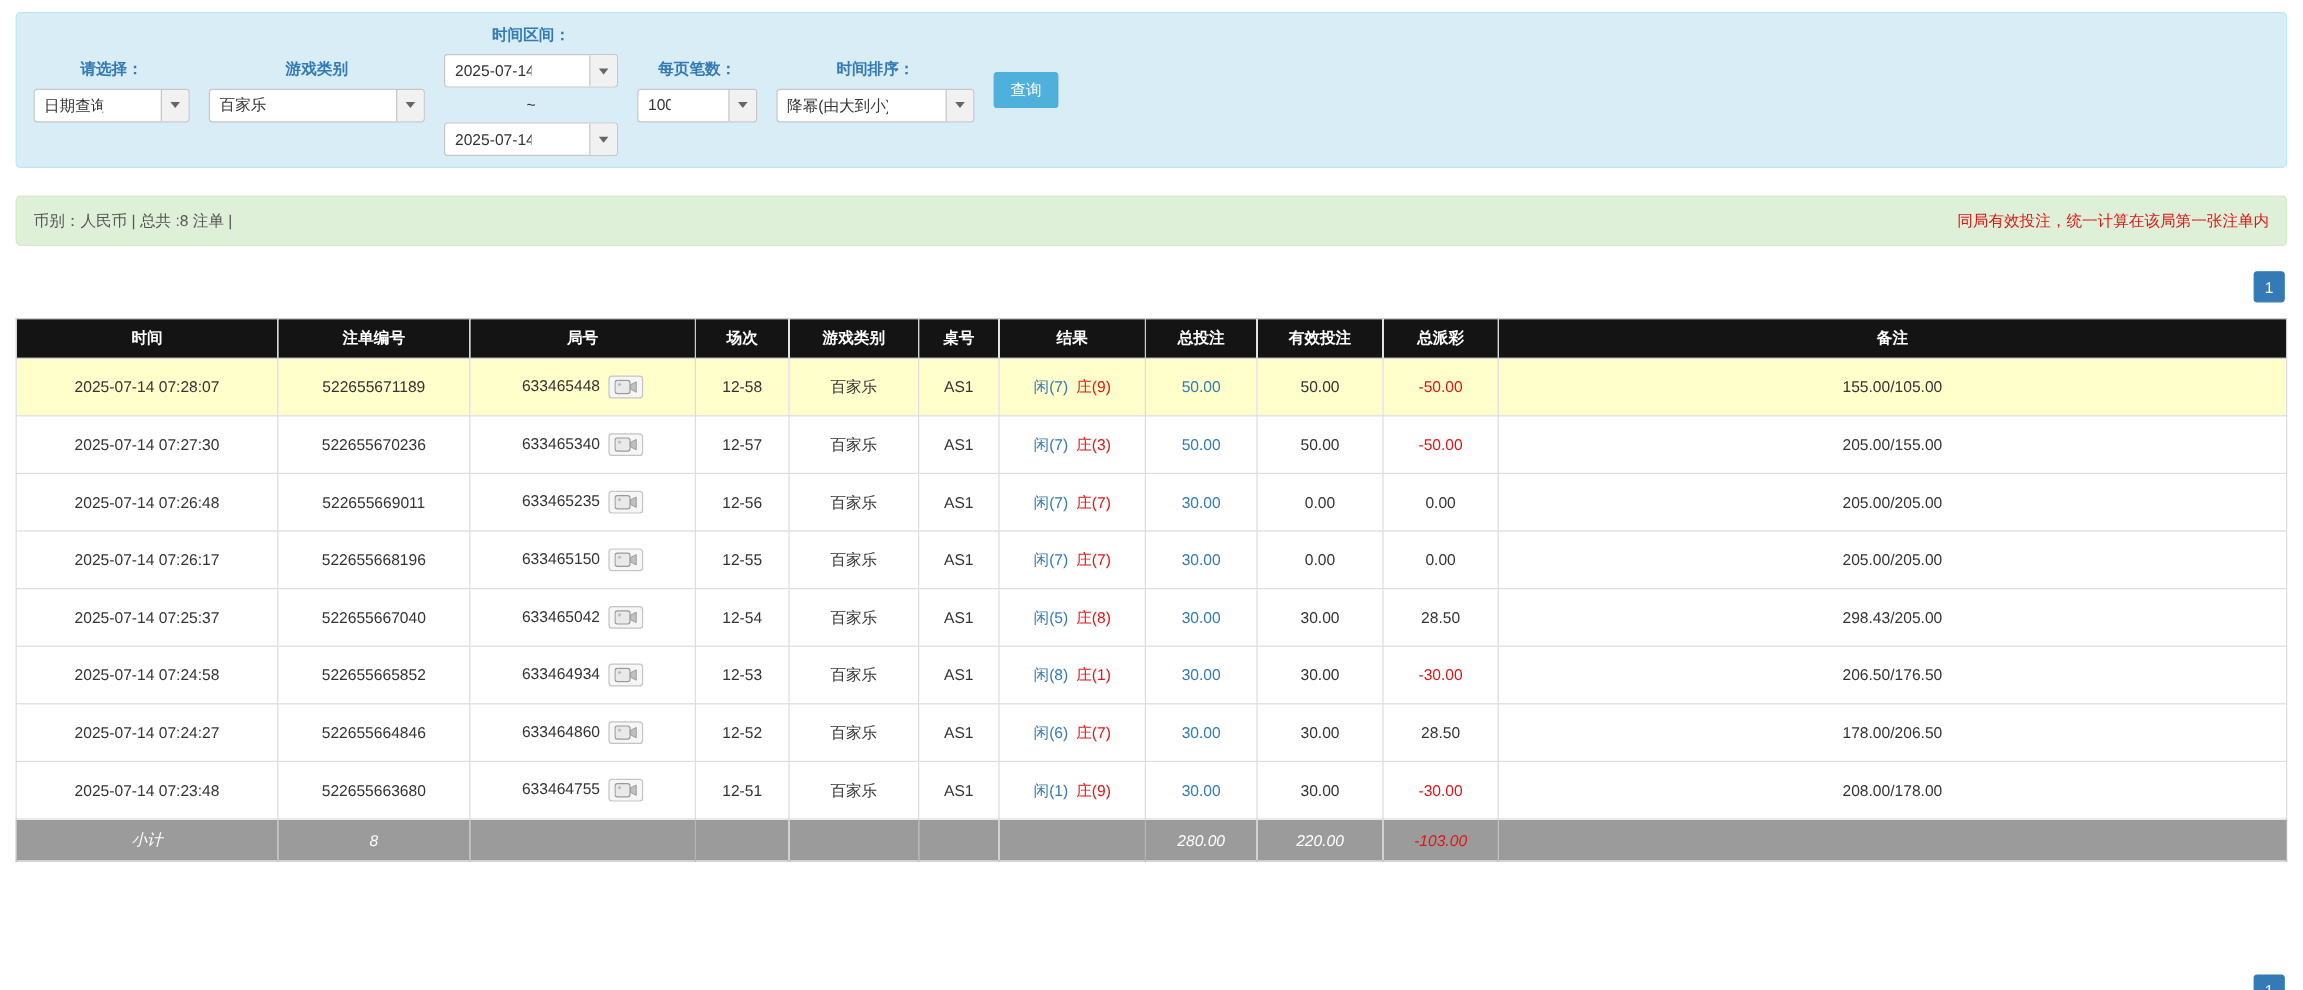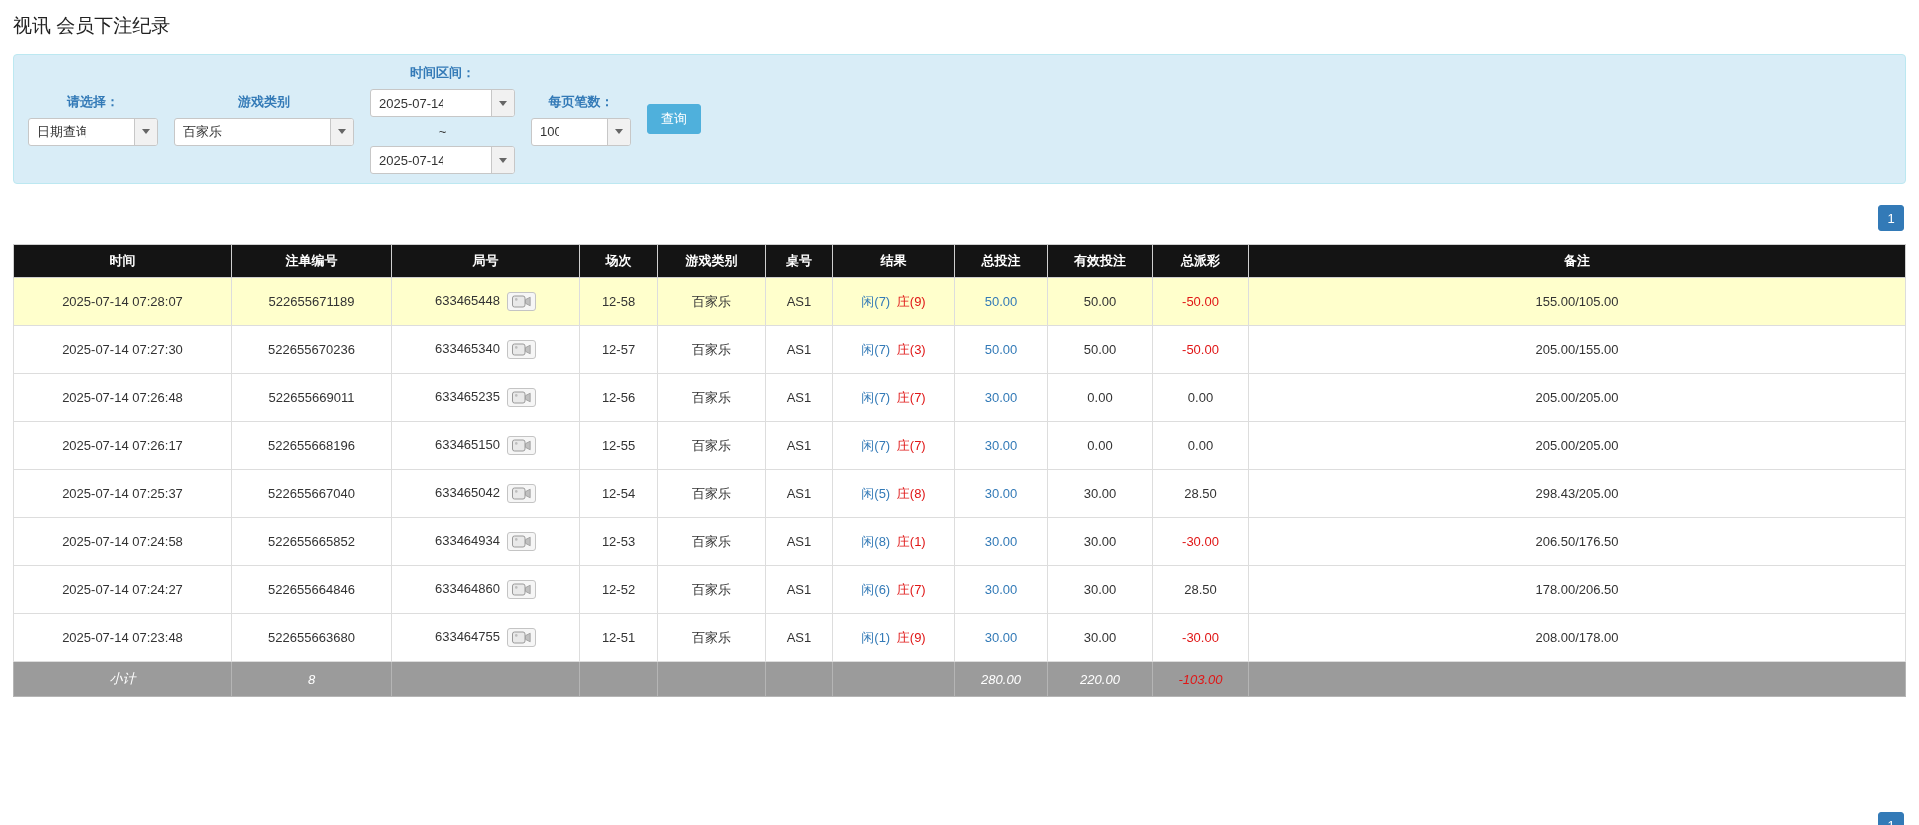--- a/index.html
+++ b/index.html
@@ -116,21 +116,20 @@
   tr.summary-row td {
     background: var(--summary-bg, #9b9b9b);
     color: #fff; padding: 8px 6px; border-color: #b5b5b5; font-style: italic;
   }
 </style>
 </head>
 <body>
 
 <div class="container">
 
-  <h1 class="page-title">视讯 会员下注纪录</h1>
 
   <div class="filter-bar">
     <div class="fgroup">
       <span class="filter-label">请选择：</span>
       <span class="combo w130">
         <input readonly="" value="日期查询" style="">
         <span class="arrow-btn">
             <span class="caret"></span>
           </span>
       </span>
@@ -166,24 +165,37 @@
     <div class="fgroup">
       <span class="filter-label">每页笔数：</span>
       <span class="combo w100">
         <input readonly="" value="100" style="">
         <span class="arrow-btn">
             <span class="caret"></span>
           </span>
       </span>
     </div>
 
+    <div class="fgroup">
+      <span class="filter-label">时间排序：</span>
+      <span class="combo w165">
+        <input readonly="" value="降幂(由大到小)" style="">
+        <span class="arrow-btn">
+            <span class="caret"></span>
+          </span>
+      </span>
+    </div>
 
     <button class="search-btn">查询</button>
   </div>
 
+  <div class="info-bar">
+    <span class="info-summary">币别：人民币 | 总共 :8 注单 |</span>
+    <span class="info-notice">同局有效投注，统一计算在该局第一张注单内</span>
+  </div>
 
   <div class="pagination-top">
     <button class="page-btn">1</button>
   </div>
 
   <table class="data">
     <colgroup>
       <col style="width:218px">
         <col style="width:160px">
         <col style="width:188px">

